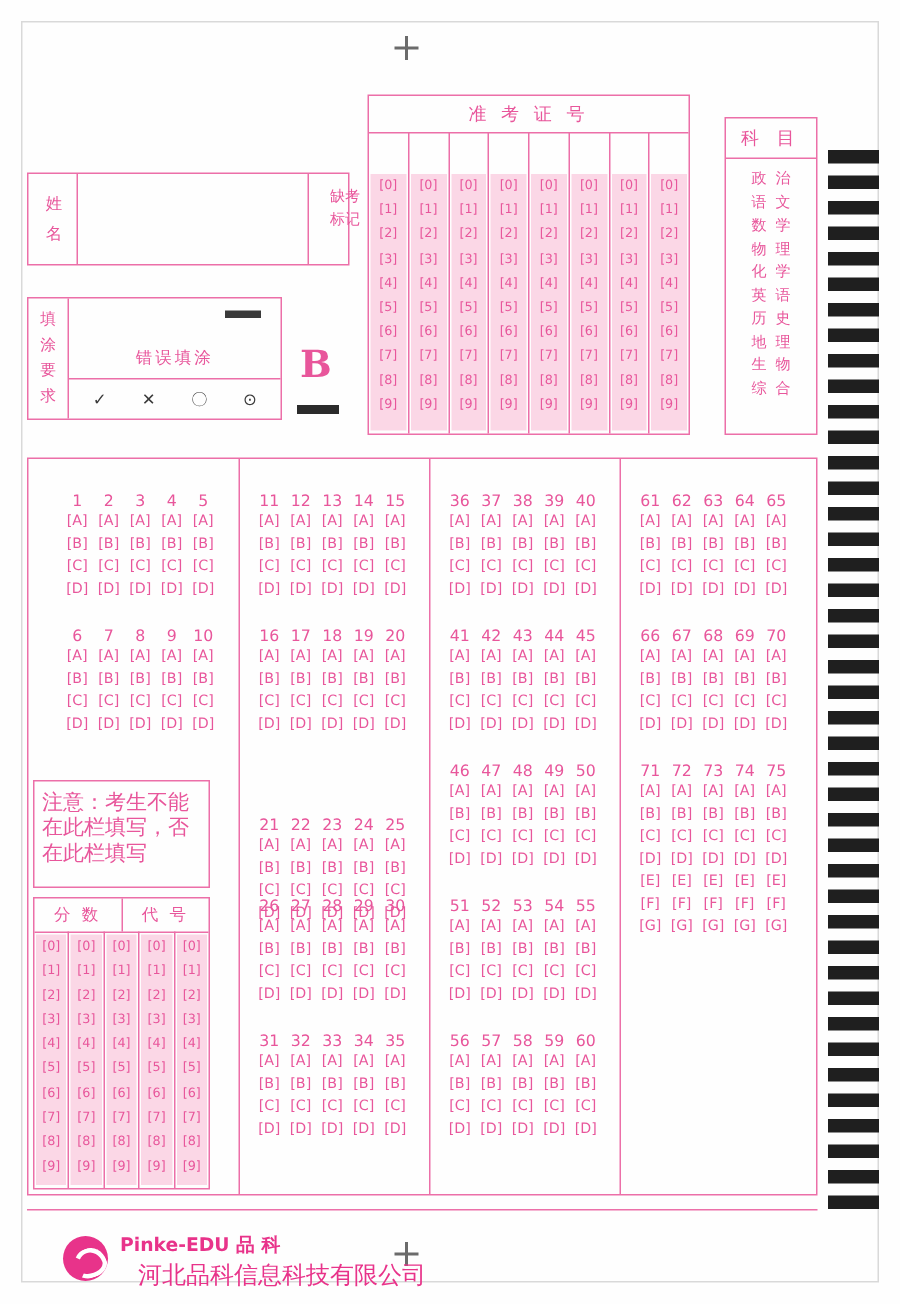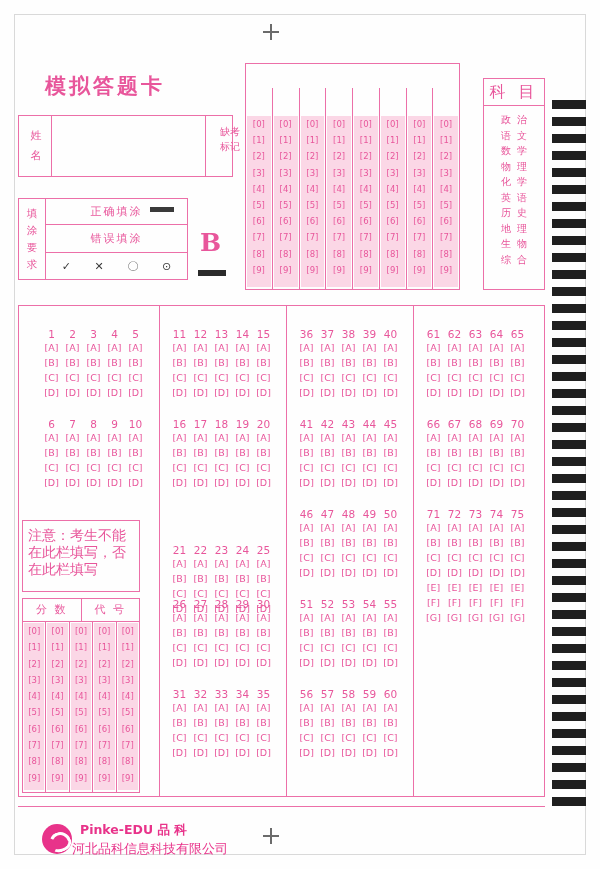--- a/index.html
+++ b/index.html
@@ -63,21 +63,21 @@
   .examno .hd{height:24px;border-bottom:1.2px solid #ec6fa8;font-size:12px;color:#e8569b;text-align:center;line-height:24px;letter-spacing:3px;font-family:"DejaVu Sans",sans-serif;}
   .examno .cols{position:absolute;left:0;top:24px;right:0;bottom:0;display:flex;}
   .examno .col{flex:1;border-right:1.2px solid #ec6fa8;position:relative;}
   .examno .col:last-child{border-right:none;}
   .examno .blank{height:28px;}
   .examno .digits{position:absolute;left:1px;right:1px;top:28px;bottom:2px;background:#fbd7e6;}
   .examno .digits div{font-size:8.5px;color:#e8569b;text-align:center;line-height:16.2px;font-family:"DejaVu Sans",sans-serif;}
 
   
   .subject{position:absolute;left:483px;top:78px;width:62px;height:212px;border:1.2px solid #ec6fa8;box-sizing:border-box;}
-  .subject .hd{height:26px;border-bottom:1.2px solid #ec6fa8;font-size:16px;color:#e8569b;text-align:center;line-height:26px;letter-spacing:4px;font-family:"DejaVu Sans",sans-serif;}
+  .subject .hd{height:26px;border-bottom:1.2px solid #ec6fa8;font-size:12px;color:#e8569b;text-align:center;line-height:26px;letter-spacing:4px;font-family:"DejaVu Sans",sans-serif;}
   .subject .list{padding:6px 0 0 0;}
   .subject .row{display:flex;justify-content:center;font-size:10px;color:#e8569b;line-height:15.5px;font-family:"DejaVu Sans",sans-serif;}
   .subject .row span{width:16px;text-align:center;}
 
   
   .main{position:absolute;left:18px;top:305px;width:527px;height:492px;border:1.2px solid #ec6fa8;box-sizing:border-box;}
   .mdiv{position:absolute;top:0;bottom:0;width:1.2px;background:#ec6fa8;}
 
   .grp{position:absolute;}
   .grp .nums{display:flex;font-size:10.5px;color:#e8569b;font-family:"DejaVu Sans",sans-serif;height:14px;}
@@ -102,66 +102,63 @@
   .score .digits div{font-size:8.5px;color:#e8569b;text-align:center;line-height:16.3px;font-family:"DejaVu Sans",sans-serif;}
 
   
   .marks{position:absolute;right:14px;top:100px;width:34px;}
   .marks .m{width:34px;height:9px;background:#1f1f1f;margin-bottom:8px;}
 
   
   .logo{position:absolute;left:42px;top:824px;width:30px;height:30px;border-radius:50%;background:#e8338a;}
   .logo:after{content:"";position:absolute;left:7px;top:8px;width:16px;height:14px;border-radius:50% 50% 50% 50%/60% 60% 40% 40%;border:3px solid #fff;border-left-color:transparent;transform:rotate(-20deg);}
   .brand{position:absolute;left:80px;top:822px;font-size:12.5px;font-weight:bold;color:#e8338a;font-family:"DejaVu Sans",sans-serif;}
-  .company{position:absolute;left:72px;top:840px;font-size:13px;color:#e8338a;font-family:Liberation Mono, monospace;}
+  .company{position:absolute;left:92px;top:840px;font-size:16px;color:#e8338a;font-family:Liberation Mono, monospace;}
   .hotline{position:absolute;left:320px;top:831px;font-size:11.5px;color:#e8338a;font-family:"DejaVu Sans",sans-serif;}
   .botline{position:absolute;left:18px;top:806px;width:527px;height:1.2px;background:#ec6fa8;}
 </style>
 </head>
 <body>
 
 <div class="sheet">
   <div class="frame"></div>
 
   <div class="cross" style="left:263px;top:24px;"></div>
   <div class="cross" style="left:263px;top:828px;"></div>
 
-  <div class="title">模拟答题卡</div>
 
   <div class="namebox">
     <div class="lbl">姓<br>名</div>
     <div class="vline"></div>
     <div class="vline2"></div>
     <div class="absent">缺考<br>标记</div>
   </div>
 
   <div class="fillbox">
     <div class="side">填<br>涂<br>要<br>求</div>
     <div class="vline"></div>
-    <div class="r1">
-      <div class="ttl">正确填涂</div>
-    </div>
     <div class="r2">
       <div class="ttl2">错误填涂</div>
     </div>
     <div class="r3">
       <div class="wrongrow">
         <span>✓</span>
         <span>✕</span>
         <span>〇</span>
         <span>⊙</span>
       </div>
     </div>
   </div>
   <div class="bar goodbar" style="position:absolute;left:150px;top:207px;"></div>
 
   <div class="bigB">B</div>
   <div class="blackbar1"></div>
 
   <div class="examno">
+    <div class="hd">准 考 证 号</div>
     <div class="cols" id="examCols">
         <div class="col">
           <div class="blank"></div>
           <div class="digits">
             <div>[0]</div>
             <div>[1]</div>
             <div>[2]</div>
             <div>[3]</div>
             <div>[4]</div>
             <div>[5]</div>

